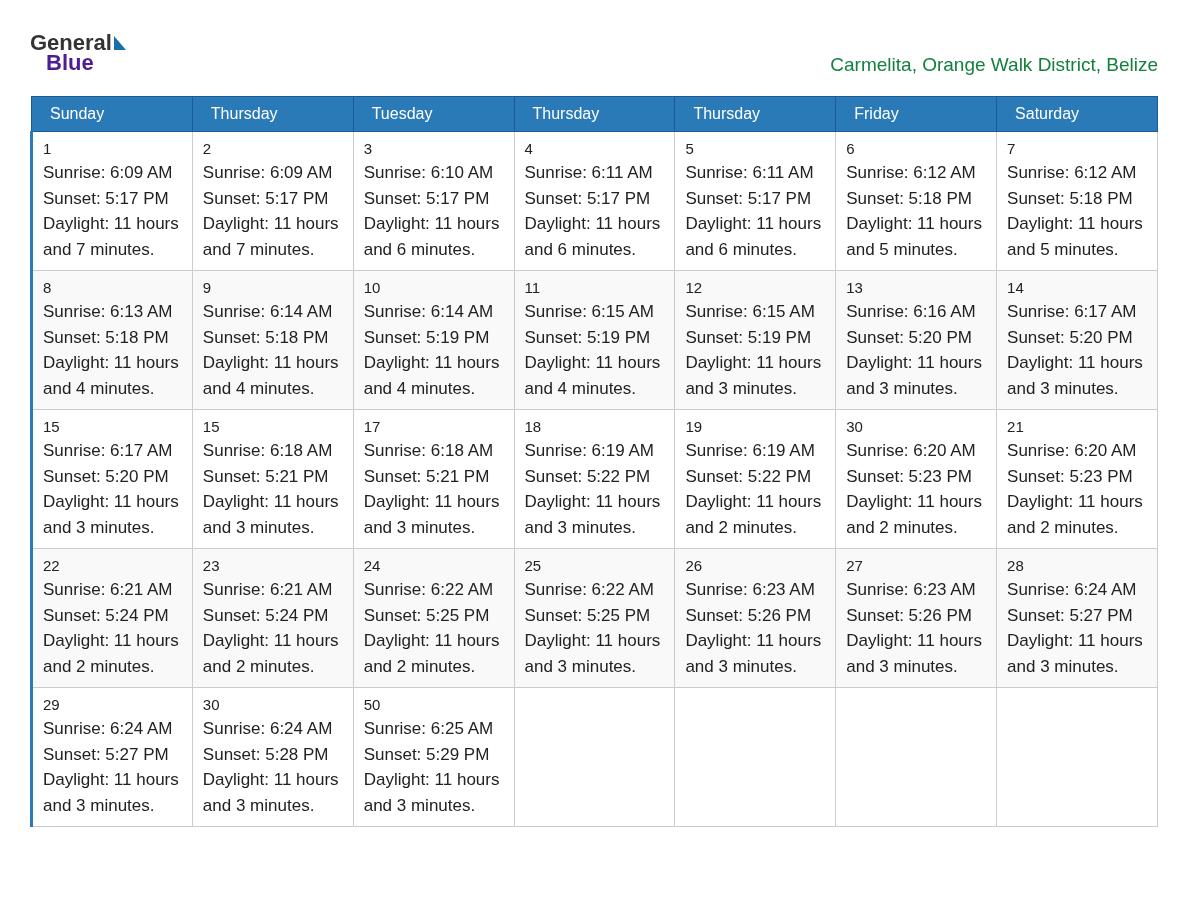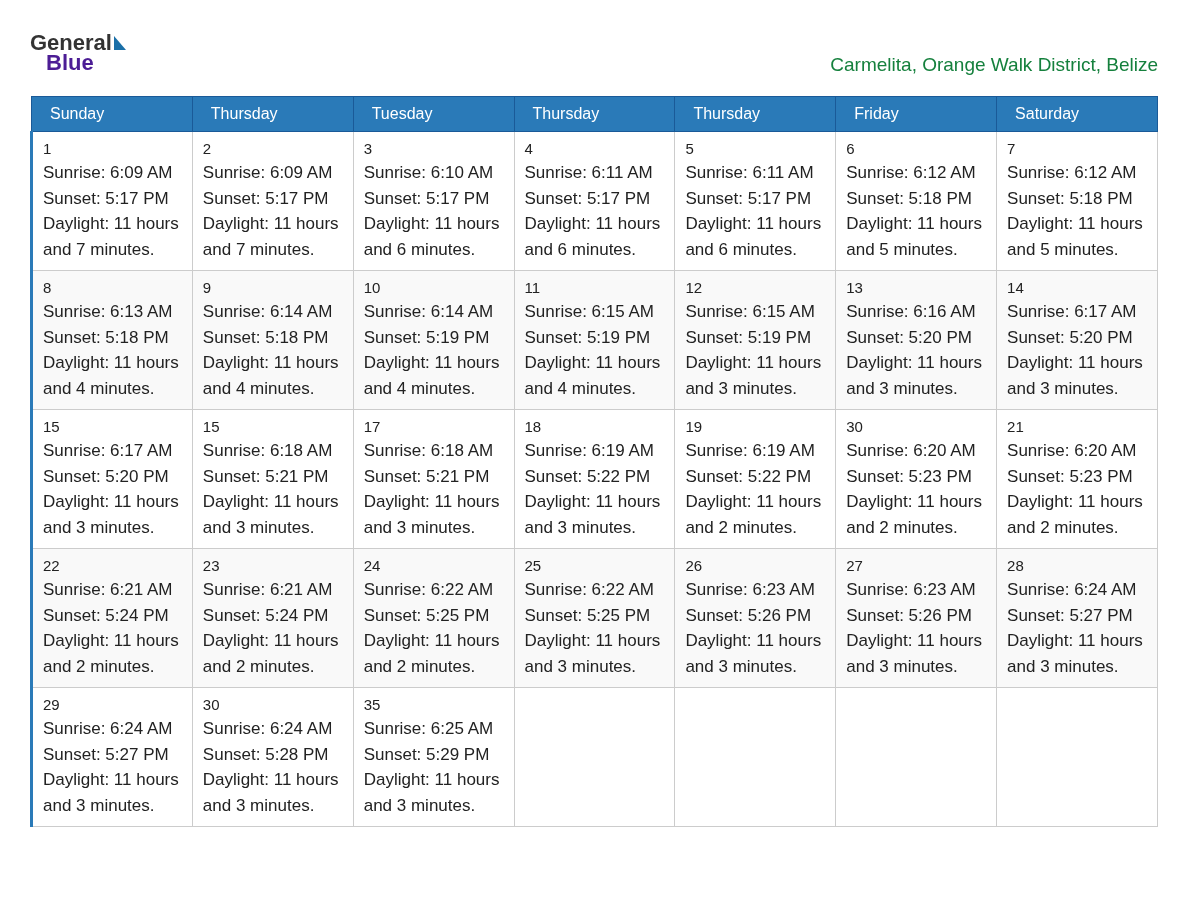--- a/index.html
+++ b/index.html
@@ -187,21 +187,21 @@
         <td><span class="day-num">27</span>
         <span class="day-info">Sunrise: 6:23 AM<br>Sunset: 5:26 PM<br>Daylight: 11 hours and 3 minutes.</span></td>
         <td><span class="day-num">28</span>
         <span class="day-info">Sunrise: 6:24 AM<br>Sunset: 5:27 PM<br>Daylight: 11 hours and 3 minutes.</span></td>
       </tr>
       <tr>
         <td><span class="day-num">29</span>
         <span class="day-info">Sunrise: 6:24 AM<br>Sunset: 5:27 PM<br>Daylight: 11 hours and 3 minutes.</span></td>
         <td><span class="day-num">30</span>
         <span class="day-info">Sunrise: 6:24 AM<br>Sunset: 5:28 PM<br>Daylight: 11 hours and 3 minutes.</span></td>
-        <td><span class="day-num">35</span>
+        <td><span class="day-num">50</span>
         <span class="day-info">Sunrise: 6:25 AM<br>Sunset: 5:29 PM<br>Daylight: 11 hours and 3 minutes.</span></td>
         <td></td>
         <td></td>
         <td></td>
         <td></td>
       </tr>
     </tbody>
 </table>
 
 </body></html>

